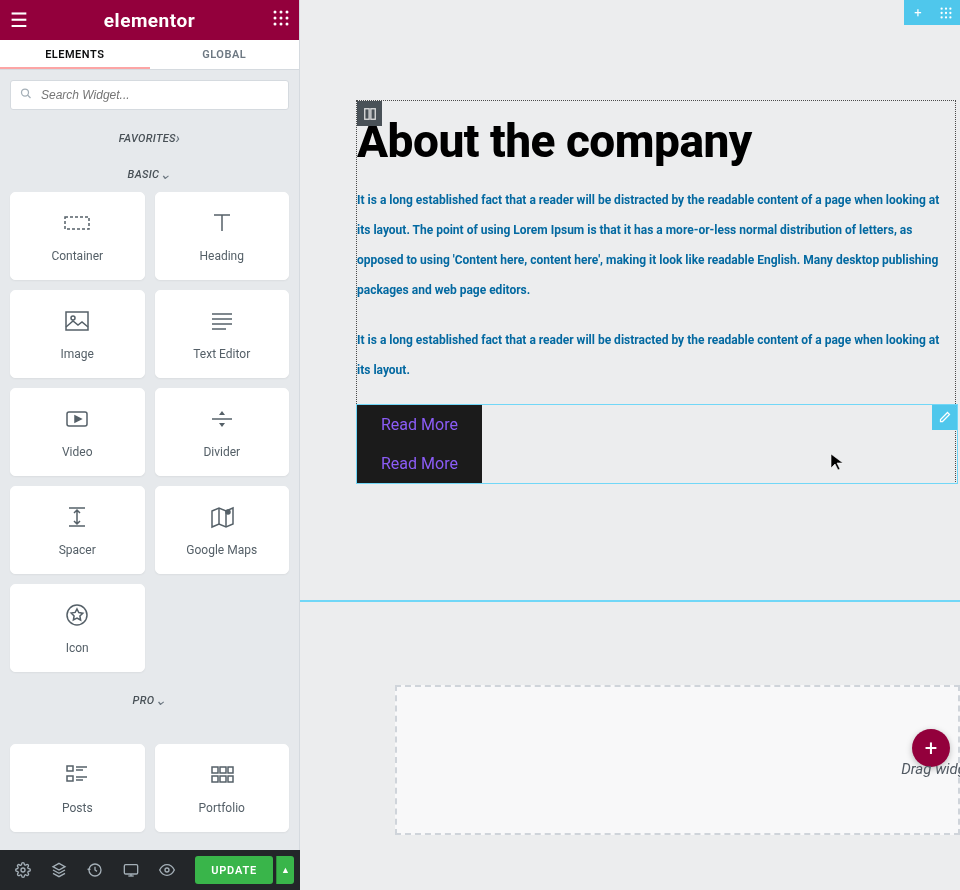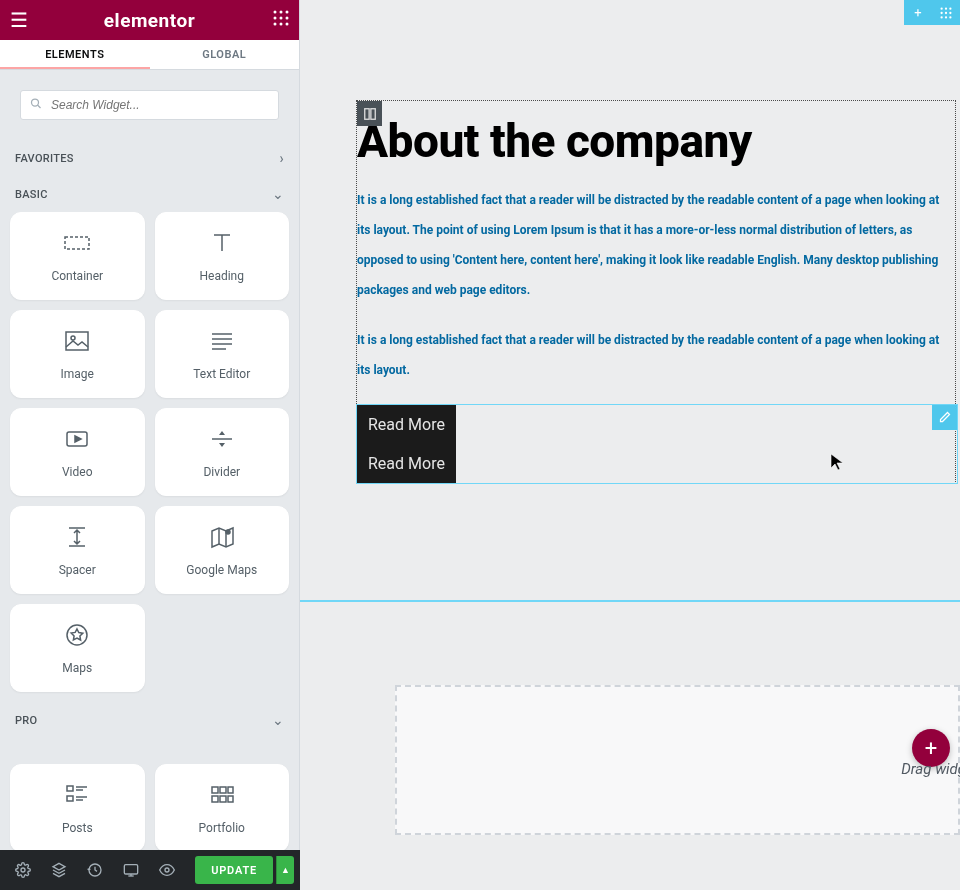--- a/index.html
+++ b/index.html
@@ -10,31 +10,31 @@
 
   .sb-header { height: 40px; background: #93003c; display: flex; align-items: center; justify-content: center; position: relative; }
   .sb-header .hamburger { position: absolute; left: 10px; top: 50%; transform: translateY(-50%); color: #fff; font-size: 20px; cursor: pointer; }
   .sb-header .logo { color: #fff; font-weight: 700; font-size: 19px; letter-spacing: .5px; }
   .sb-header .apps { position: absolute; right: 10px; top: 50%; transform: translateY(-50%); color: #fff; font-size: 16px; cursor: pointer; }
 
   .tabs { display: flex; background: #fff; height: 30px; border-bottom: 1px solid #d5dadf; }
   .tab { flex: 1; text-align: center; font-size: 11px; font-weight: 600; color: #6d7882; line-height: 30px; cursor: pointer; letter-spacing: .5px; }
   .tab.active { color: #0c0d0e; border-bottom: 2px solid #fca5a5; }
 
-  .search-wrap { padding: 20px; background: #e6e9ec; }
+  .search-wrap { padding: 10px; background: #e6e9ec; }
   .search { position: relative; }
   .search input { width: 100%; height: 30px; border: 1px solid #d5dadf; border-radius: 3px; padding: 0 10px 0 30px; font-size: 12px; font-style: italic; color: #a4afb7; background: #fff; outline: none; }
   .search .icon { position: absolute; left: 10px; top: 50%; transform: translateY(-50%); color: #a4afb7; font-size: 12px; }
 
-  .cat-row { display: flex; align-items: center; justify-content: space-between; padding: 10px 15px; font-size: 11px; font-weight: 500; color: #495157; letter-spacing: .3px; cursor: pointer; background: #e6e9ec; }
+  .cat-row { display: flex; align-items: center; justify-content: center; padding: 10px 15px; font-size: 11px; font-weight: 500; color: #495157; letter-spacing: .3px; cursor: pointer; background: #e6e9ec; font-style: italic; }
   .cat-row .chev { font-size: 14px; color: #6d7882; }
 
   .widgets-scroll { flex: 1; overflow-y: auto; padding: 0 10px; }
   .widget-grid { display: grid; grid-template-columns: 1fr 1fr; gap: 10px; padding-bottom: 10px; }
-  .widget-card { background: #fff; border: 1px solid #fff; border-radius: 11px; height: 88px; display: flex; flex-direction: column; align-items: center; justify-content: center; gap: 12px; cursor: grab; box-shadow: 0 1px 2px rgba(0,0,0,.05); }
+  .widget-card { background: #fff; border: 1px solid #fff; border-radius: 5px; height: 88px; display: flex; flex-direction: column; align-items: center; justify-content: center; gap: 12px; cursor: grab; box-shadow: 0 1px 2px rgba(0,0,0,.05); }
   .widget-card .wi { color: #556068; height: 28px; display: flex; align-items: center; justify-content: center; }
   .widget-card .wi svg { width: 28px; height: 28px; stroke: #556068; fill: none; stroke-width: 1.5; }
   .widget-card .lbl { font-size: 12px; color: #556068; }
 
   .pro-grid .widget-card { height: 88px; }
   .partial-row { display: grid; grid-template-columns: 1fr 1fr; gap: 10px; margin-top: 10px; }
   .partial-row .widget-card { height: 25px; overflow: hidden; }
 
   
   .sb-footer { height: 40px; background: #232629; display: flex; align-items: center; padding: 0 6px; gap: 2px; position: absolute; bottom: 0; left: 0; width: 300px; }
@@ -54,21 +54,21 @@
   .inner-container { position: absolute; left: 56px; top: 100px; width: 600px; border: 1.5px dotted #4a4a4a; padding-bottom: 0; }
   .col-handle { position: absolute; left: 0; top: 0; width: 25px; height: 25px; background: #495157; display: flex; align-items: center; justify-content: center; color: #eee; cursor: pointer; z-index: 4; }
 
   .page-heading { font-size: 46px; font-weight: 800; color: #000; letter-spacing: -.5px; line-height: 1.1; padding: 15px 0 8px 0; }
   .body-text { color: #0369a1; font-size: 12px; line-height: 30px; padding-top: 10px; font-weight: bold; }
   .body-text p { margin-bottom: 20px; }
 
   .button-widget { position: relative; margin-top: 4px; outline: 1.5px solid #71d7f7; width: 600px; }
   .edit-pencil { position: absolute; top: 0; right: 0; width: 25px; height: 25px; background: #4fc7ec; display: flex; align-items: center; justify-content: center; color: #fff; cursor: pointer; font-size: 12px; z-index: 3; }
   .btn-stack { background: #1b1b1b; display: inline-flex; flex-direction: column; }
-  .btn-stack a { color: #e5e5e5; text-decoration: none; font-size: 16px; padding: 10px 11px; cursor: pointer; }
+  .btn-stack a { color: #8b5cf6; text-decoration: none; font-size: 16px; padding: 10px 24px; cursor: pointer; }
 
   .cursor { position: absolute; left: 530px; top: 453px; font-size: 15px; color: #000; pointer-events: none; z-index: 50; }
 
   
   .section2 { position: absolute; left: 95px; top: 685px; right: 0; height: 150px; border: 2px dashed #cfd4da; background: #f8f8f9; }
   .drag-hint { position: absolute; bottom: 55px; right: -8px; font-size: 15px; color: #515962; font-style: italic; }
   .fab { position: absolute; right: 8px; top: 42px; width: 38px; height: 38px; border-radius: 50%; background: #93003c; color: #fff; display: flex; align-items: center; justify-content: center; font-size: 22px; cursor: pointer; box-shadow: 0 2px 6px rgba(0,0,0,.25); }
 
 </style>
 </head>
@@ -200,21 +200,21 @@
           </span>
         <span class="lbl">Google Maps</span>
       </div>
       <div class="widget-card">
         <span class="wi">
             <svg viewBox="0 0 28 28">
               <circle cx="14" cy="14" r="10"></circle>
               <path d="M14 8l1.8 3.6 4 .6-2.9 2.8.7 4L14 17l-3.6 1.9.7-4L8.2 12l4-.6z"></path>
             </svg>
           </span>
-        <span class="lbl">Maps</span>
+        <span class="lbl">Icon</span>
       </div>
     </div>
 
     <div class="cat-row" style="margin:0 -10px">
       <span>PRO</span>
       <span class="chev">⌄</span>
     </div>
 
     <div class="widget-grid pro-grid" style="margin-top:26px">
       <div class="widget-card">

